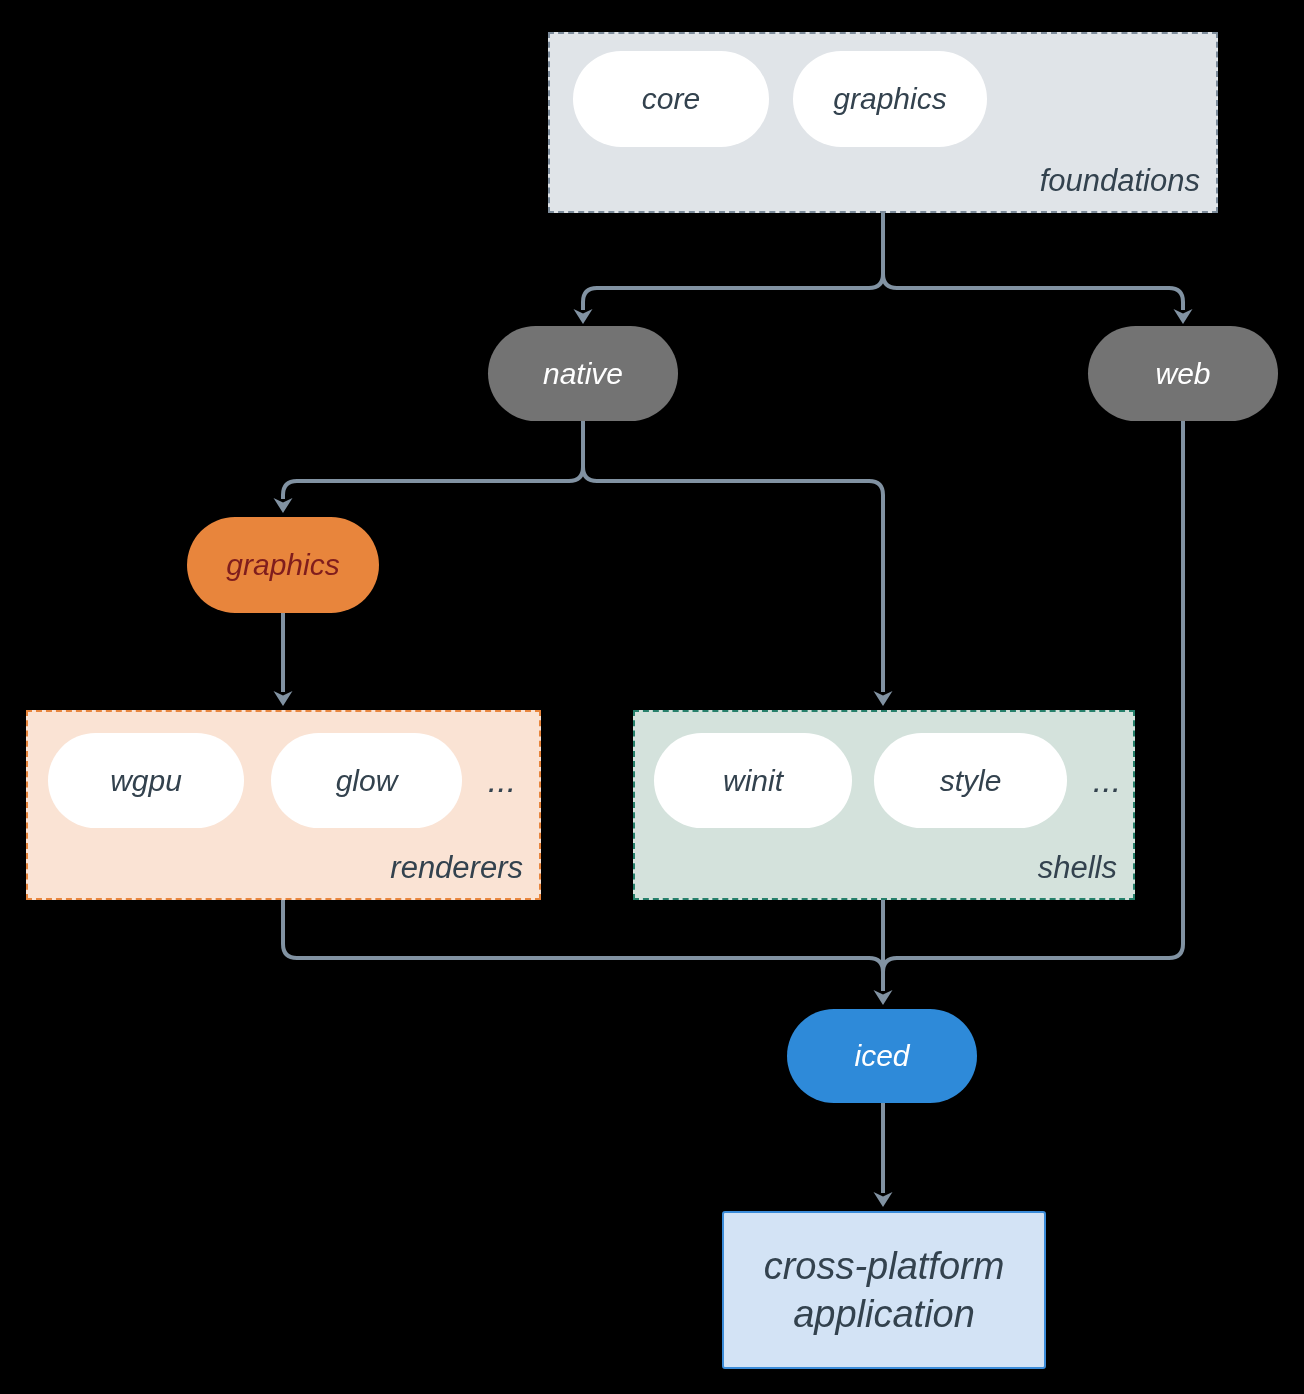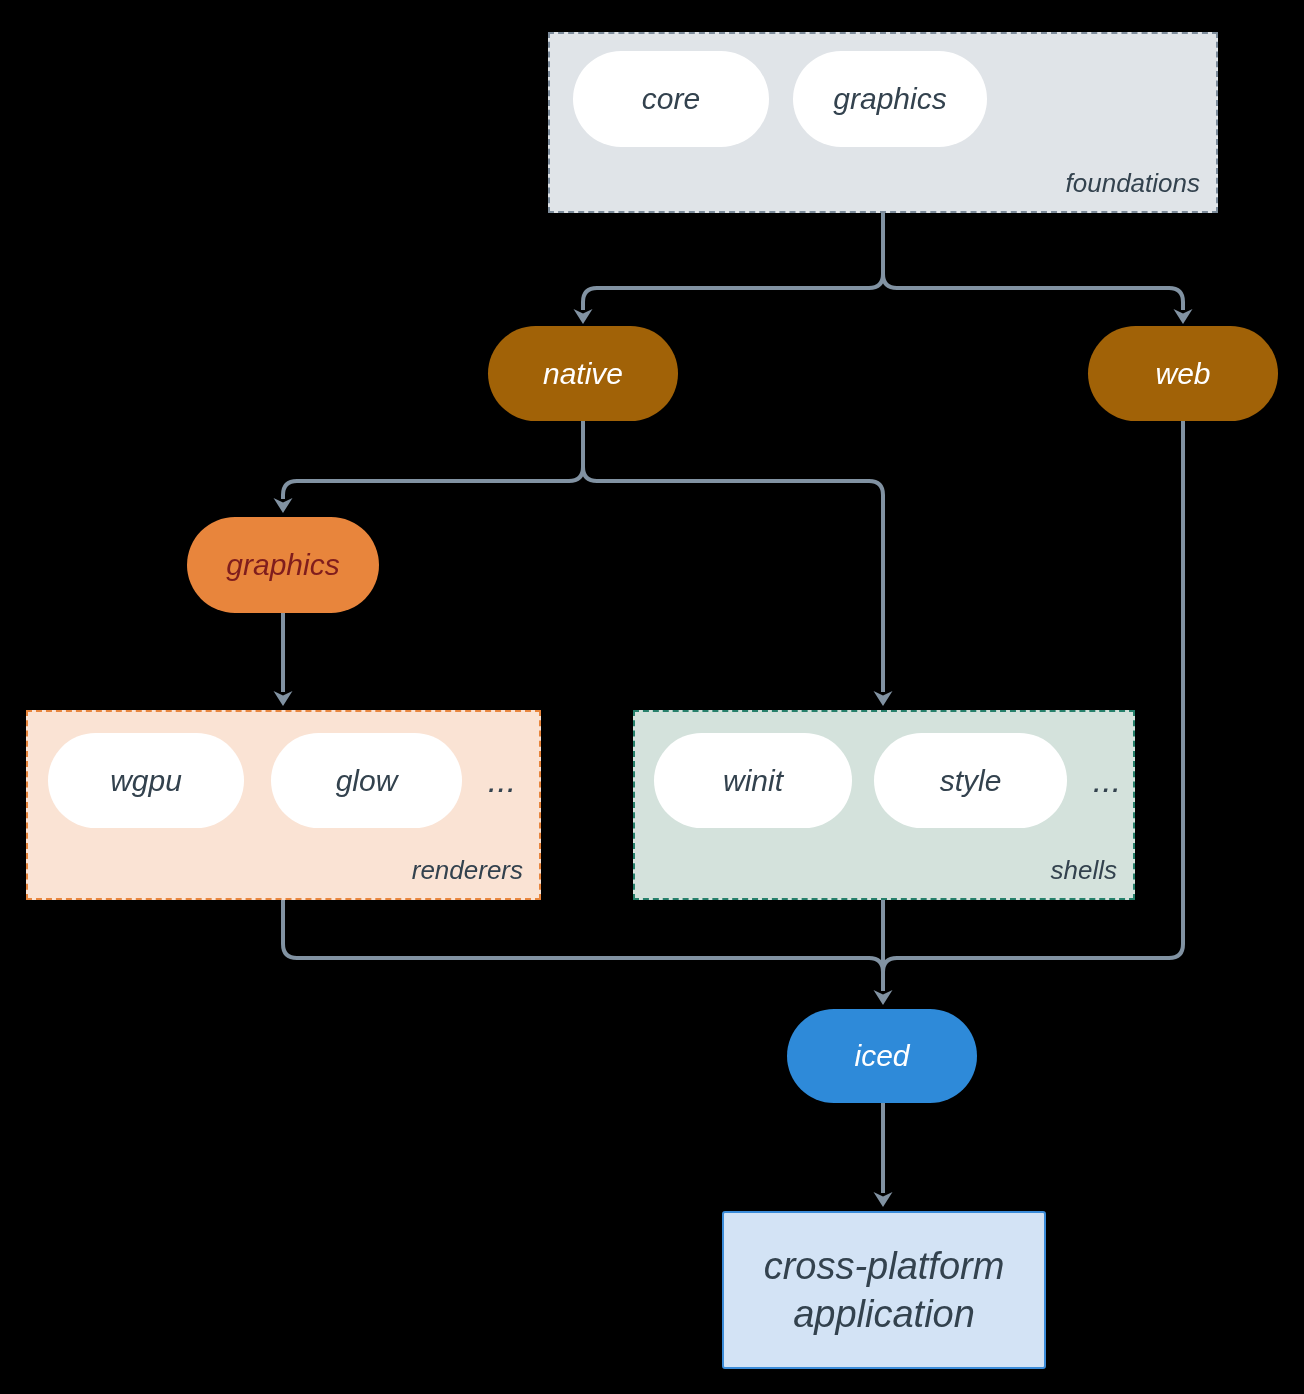--- a/index.html
+++ b/index.html
@@ -22,34 +22,34 @@
     border: 2px dashed;
   }
   .group-foundations { left: 548px; top: 32px;  width: 670px; height: 181px; background: #e0e4e8; border-color: #7d8c9b; }
   .group-renderers   { left: 26px;  top: 710px; width: 515px; height: 190px; background: #fae3d4; border-color: #e8853c; }
   .group-shells      { left: 633px; top: 710px; width: 502px; height: 190px; background: #d4e2dc; border-color: #26806b; }
 
   .group-label {
     position: absolute;
     right: 16px;
     bottom: 12px;
-    font-size: 26px;
+    font-size: 31px;
     color: #33424e;
   }
 
   .pill {
     position: absolute;
     display: flex;
     align-items: center;
     justify-content: center;
     border-radius: 48px;
     font-size: 30px;
   }
   .pill-white { background: #ffffff; color: #33424e; }
-  .pill-purple { background: #a16207; color: #ffffff; }
+  .pill-purple { background: #737373; color: #ffffff; }
   .pill-orange { background: #e8853c; color: #7f1d1d; }
   .pill-blue   { background: #2e8ad9; color: #ffffff; }
 
   
   .p-core    { left: 23px;  top: 17px; width: 196px; height: 96px; }
   .p-futures { left: 243px; top: 17px; width: 194px; height: 96px; }
   .p-style   { left: 461px; top: 17px; width: 184px; height: 96px; }
 
   
   .p-native   { left: 488px;  top: 326px;  width: 190px; height: 95px; }

